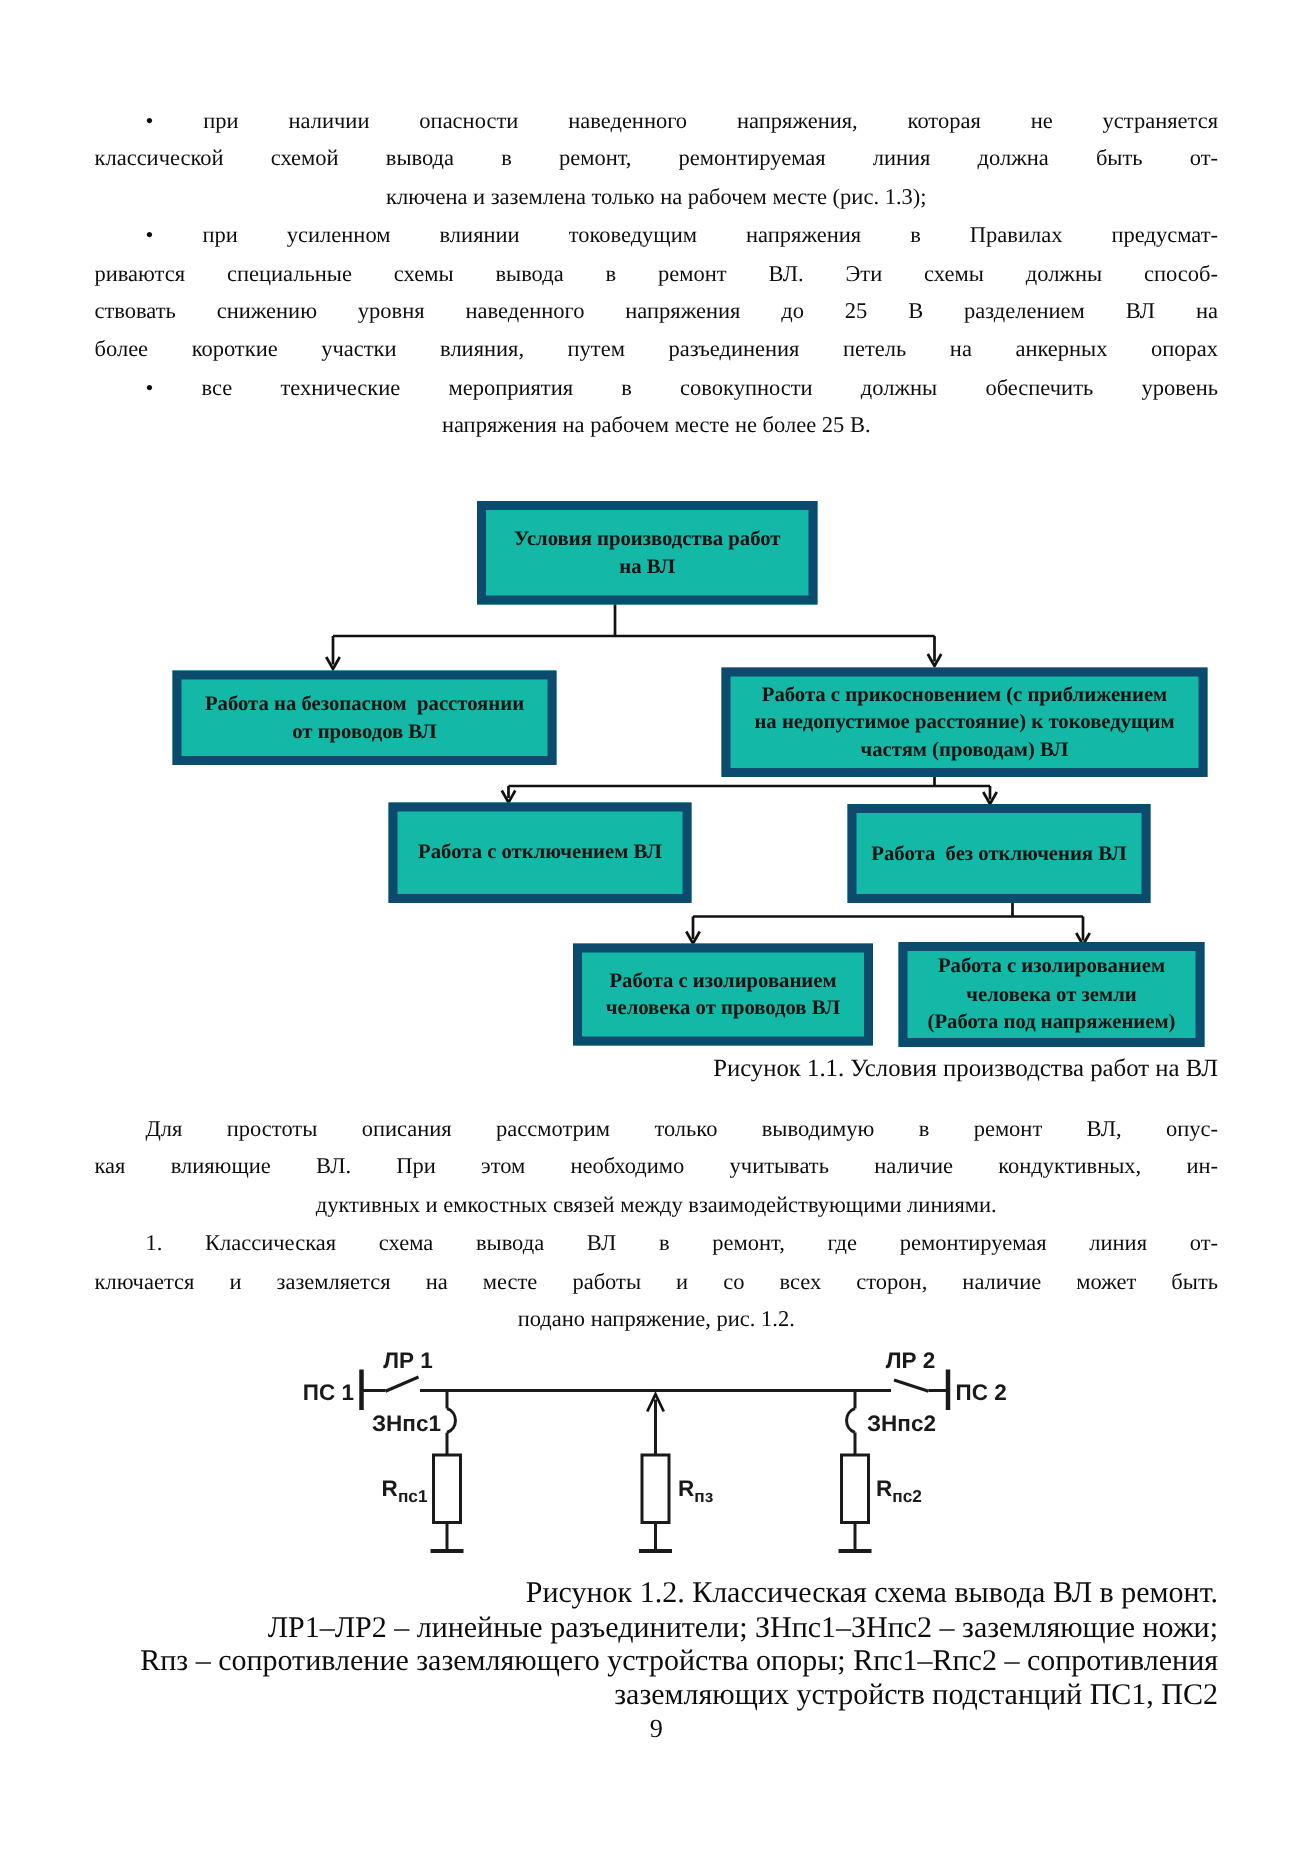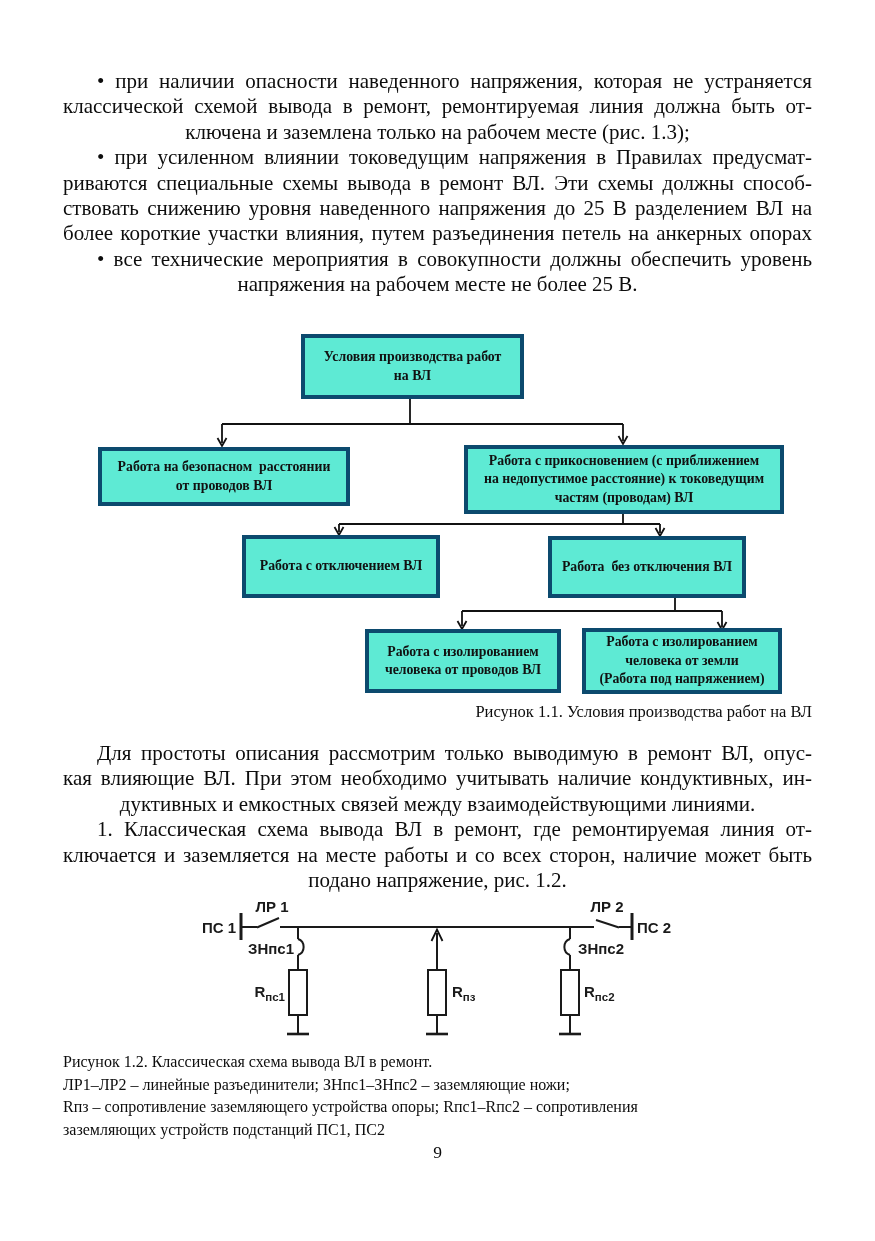--- a/index.html
+++ b/index.html
@@ -1,31 +1,31 @@
 <!DOCTYPE html>
 <html><head>
 <meta charset="utf-8">
 <style>
   html,body { margin:0; padding:0; background:#ffffff; }
   .page {
     position:relative; width:875px; height:1241px; background:#ffffff;
     color:#0d0d0d; font-family:"Liberation Serif", serif; overflow:hidden;
   }
-  .textblock { position:absolute; left:63px; width:749px; font-size:21px; line-height:25.4px; }
+  .textblock { position:absolute; left:63px; width:749px; font-size:15px; line-height:25.4px; }
   .jl { text-align:justify; text-align-last:justify; }
   .ll { text-align:center; }
   .find { text-indent:34px; }
   .fbox {
-    position:absolute; border:4px solid #0c4a6e; background:#5eead4;
+    position:absolute; border:6px solid #0c4a6e; background:#14b8a6;
     display:flex; align-items:center; justify-content:center;
     text-align:center; font-weight:bold; font-size:13.8px; line-height:18.5px;
-    white-space:pre-wrap; font-family:"Liberation Serif", serif; color:#111;
+    white-space:pre-wrap; font-family:"Liberation Serif", serif; color:#111;margin-left:17px;
   }
   .caption { position:absolute; left:63px; width:749px; text-align:center; font-size:16.5px; }
-  .cap2 { position:absolute; left:63px; width:749px; text-align:left; font-size:16px; line-height:22.5px; }
+  .cap2 { position:absolute; left:63px; width:749px; text-align:right; font-size:20px; line-height:22.5px; }
   .pagenum { position:absolute; left:0; top:1142px; width:875px; text-align:center; font-size:17.5px; }
   svg { position:absolute; overflow:visible; }
   .cline { stroke:#111; stroke-width:1.8; fill:none; }
   .wire  { stroke:#1a1a1a; stroke-width:2; fill:none; }
   .thick { stroke:#1a1a1a; stroke-width:3; fill:none; }
   .gbar  { stroke:#1a1a1a; stroke-width:2.6; fill:none; }
   .rbox  { fill:#ffffff; stroke:#1a1a1a; stroke-width:2; }
   .clabel { font-family:"Liberation Sans", sans-serif; font-weight:bold; font-size:15px; fill:#1a1a1a; }
   .csub   { font-family:"Liberation Sans", sans-serif; font-weight:bold; font-size:11.5px; fill:#1a1a1a; }
 </style>

